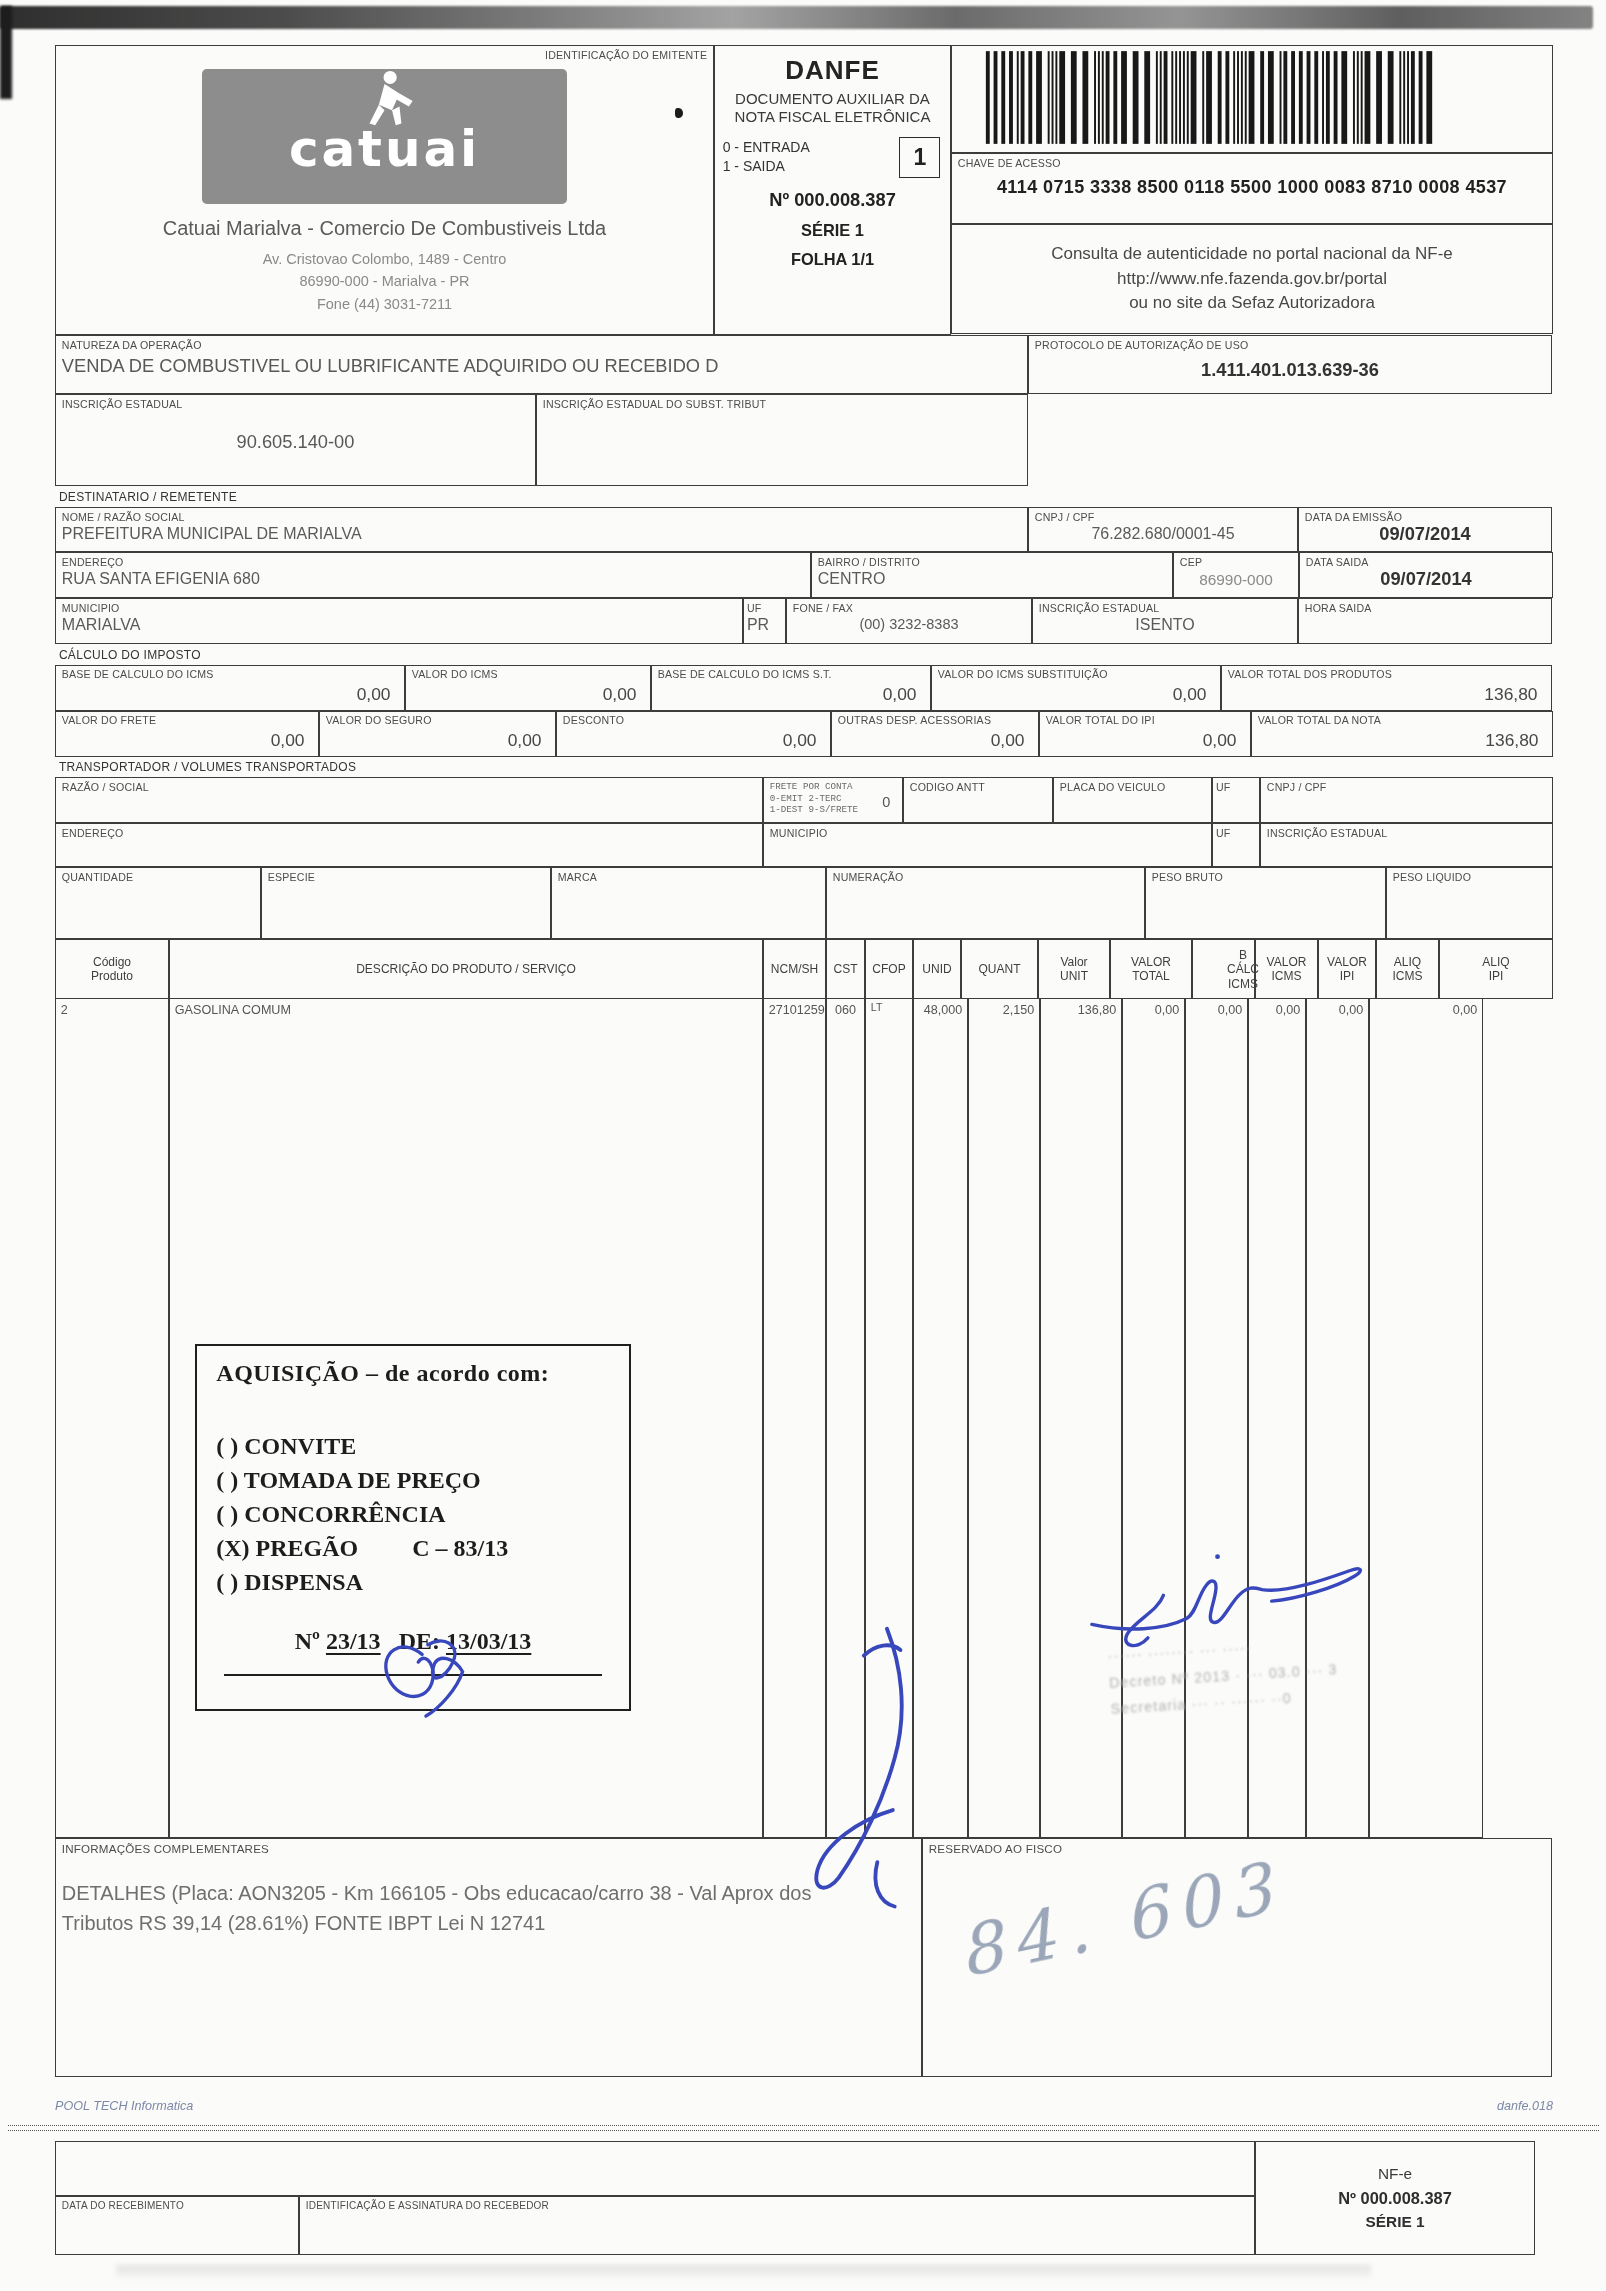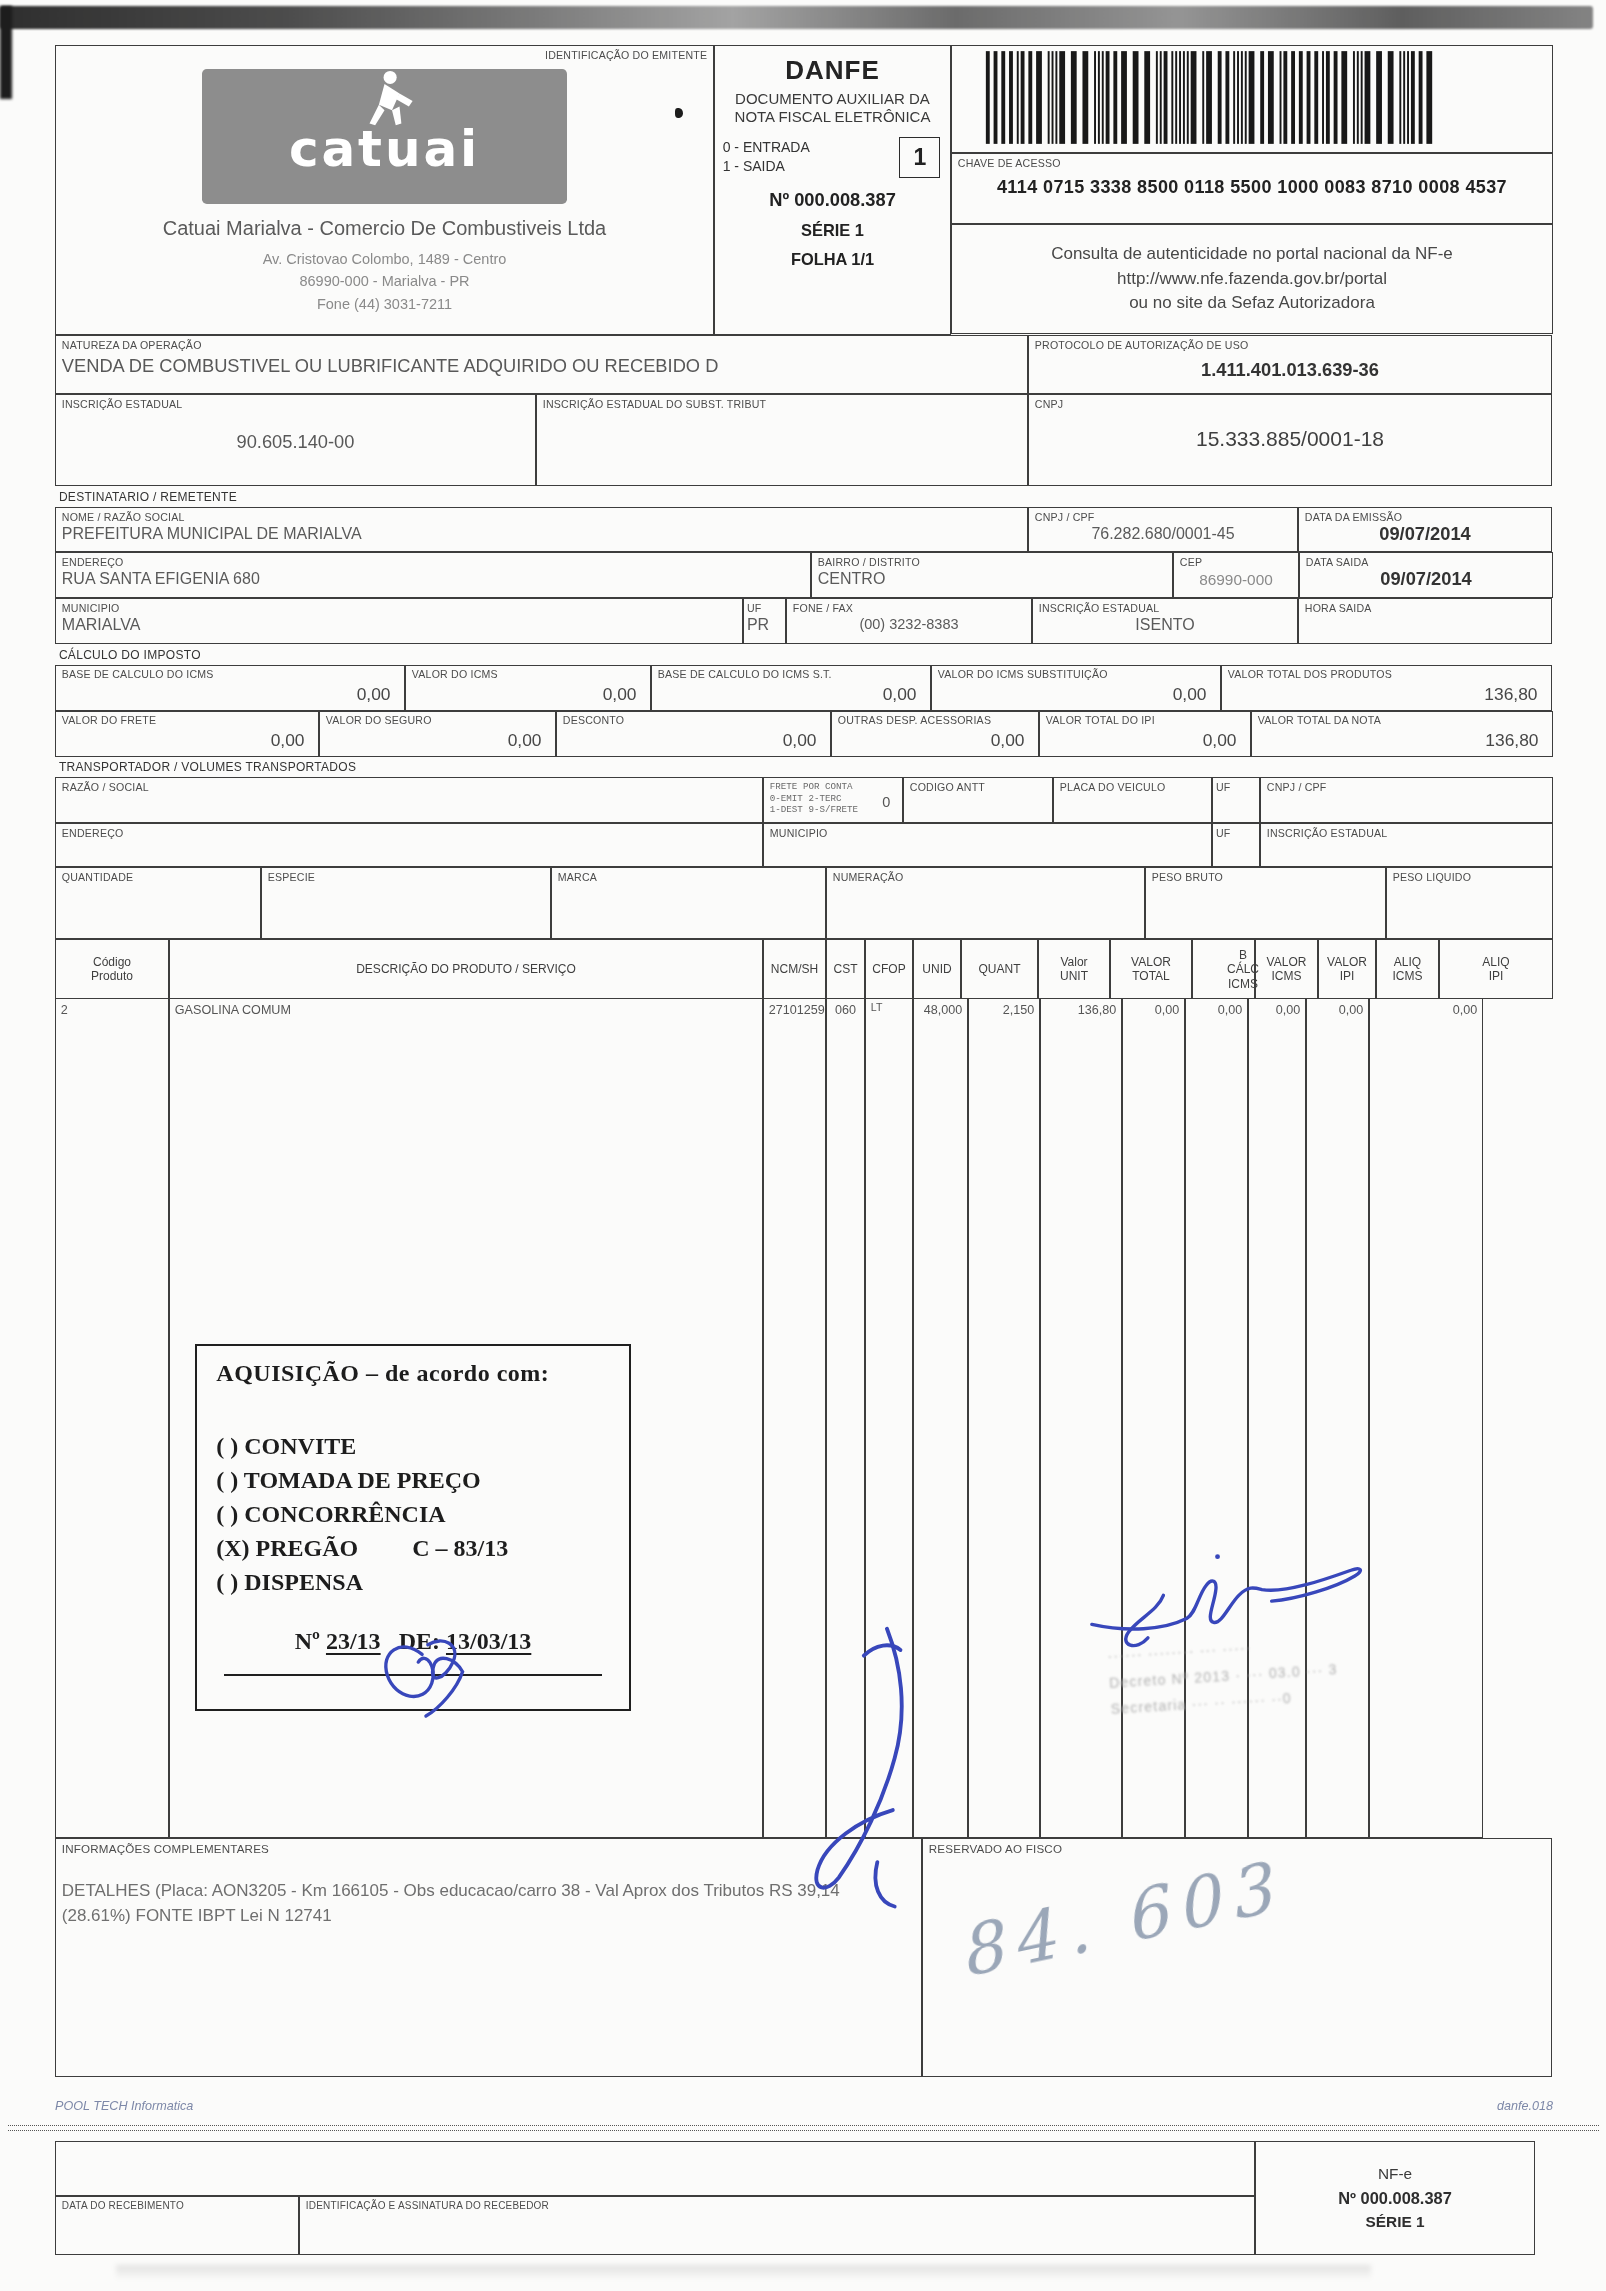--- a/index.html
+++ b/index.html
@@ -91,21 +91,21 @@
   .stamp-foot{margin-top:29px;font-size:24px;font-weight:bold;text-align:center;}
   .stamp-foot u{text-underline-offset:3.9px;}
   .stamp-sigline{position:absolute;left:27px;right:27px;bottom:33px;border-bottom:2.4px solid #1f1f1f;}
 
   .sig{position:absolute;z-index:6;}
   .faint-stamp{position:absolute;left:1054px;top:1591px;z-index:4;transform:rotate(-3.5deg);
       color:#b2b2b2;font-size:14px;line-height:1.9;letter-spacing:1.2px;filter:blur(0.8px);}
 
   
   .inforow{height:239px;}
-  .info-text{font-size:17px;color:#6f6f6f;line-height:1.5;margin-top:22px;max-width:801px;}
+  .info-text{font-size:20px;color:#6f6f6f;line-height:1.5;margin-top:22px;max-width:801px;}
   .hand-num{position:absolute;left:39px;top:41px;font-family:"DejaVu Serif",serif;font-style:italic;
       font-size:68px;color:#8b99ad;transform:rotate(-12deg) skewX(-6deg);letter-spacing:9.7px;
       filter:blur(0.4px);opacity:.85;}
 
   .footline{position:absolute;left:55px;top:2099px;width:1498px;display:flex;justify-content:space-between;
       font-style:italic;font-size:12.6px;color:#7d88a8;}
   .perf{position:absolute;left:7.7px;top:2125px;width:1591px;height:3.9px;
       border-top:1.9px dotted #555;border-bottom:1.9px dotted #555;}
 
   
@@ -263,24 +263,20 @@
     </div>
 
     <div class="row">
       <div class="fb ierow" style="width:481px">
         <div class="lbl">INSCRIÇÃO ESTADUAL</div>
         <div class="ie-val">90.605.140-00</div>
       </div>
       <div class="fb ierow" style="width:492px">
         <div class="lbl">INSCRIÇÃO ESTADUAL DO SUBST. TRIBUT</div>
       </div>
-      <div class="fb ierow" style="width:524px">
-        <div class="lbl">CNPJ</div>
-        <div class="cnpj-val">15.333.885/0001-18</div>
-      </div>
     </div>
 
     <div class="sec">DESTINATARIO / REMETENTE</div>
     <div class="row">
       <div class="fb dr1" style="width:973px">
         <div class="lbl">NOME / RAZÃO SOCIAL</div>
         <div class="dv">PREFEITURA MUNICIPAL DE MARIALVA</div>
       </div>
       <div class="fb dr1" style="width:270px">
         <div class="lbl">CNPJ / CPF</div>

